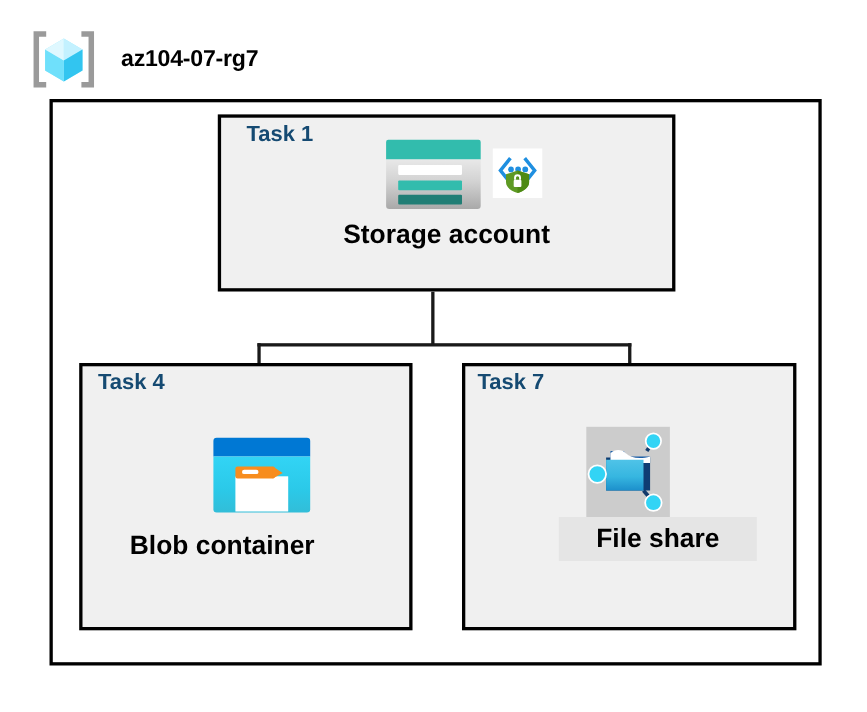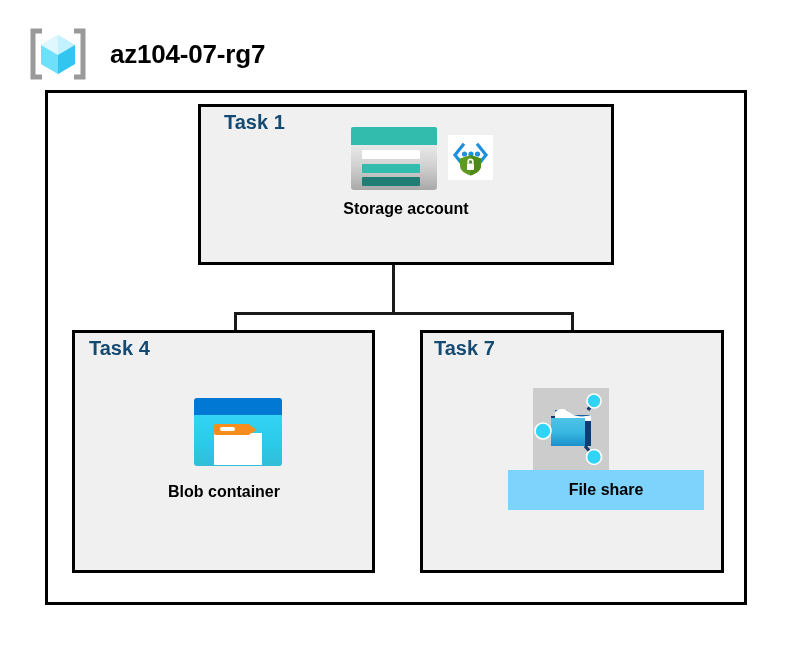--- a/index.html
+++ b/index.html
@@ -10,21 +10,21 @@
     overflow:hidden;
     position:relative;
   }
   #stage{position:absolute;left:0;top:0;width:788px;height:647px;}
 
   
   #rg-header{position:absolute;left:30px;top:26px;height:56px;display:flex;align-items:center;}
   #rg-icon{width:56px;height:52px;position:relative;}
   #rg-title{
     margin-left:24px;
-    font-size:26px;font-weight:bold;color:#000000;
+    font-size:21px;font-weight:bold;color:#000000;
     letter-spacing:-0.2px;white-space:nowrap;
   }
 
   
   #rg-box{
     position:absolute;left:45px;top:90px;
     width:702px;height:515px;
     border:3px solid #000000;
     background:#ffffff;
     box-sizing:border-box;
@@ -48,27 +48,27 @@
     white-space:nowrap;
     text-align:center;
   }
   #task1-label{left:224px;top:111px;}
   #task2-label{left:89px; top:337px;}
   #task3-label{left:434px;top:337px;}
 
   
   .node-caption{
     position:absolute;
-    font-size:16px;font-weight:bold;color:#000000;
+    font-size:24px;font-weight:bold;color:#000000;
     white-space:nowrap;text-align:center;
   }
   #storage-caption{left:198px;top:200px;width:416px;}
-  #blob-caption{left:88px;top:483px;width:272px;}
-  #fileshare-caption{left:508px;top:470px;width:196px;height:40px;
-      display:flex;align-items:center;justify-content:center;background:#7dd3fc;}
+  #blob-caption{left:66px;top:483px;width:272px;}
+  #fileshare-caption{left:508px;top:470px;width:180px;height:40px;
+      display:flex;align-items:center;justify-content:center;background:#e5e5e5;}
 
   
   .conn{position:absolute;background:#1A1A1A;}
   #conn-v-top{left:392px;top:265px;width:3px;height:49px;}
   #conn-h{left:234px;top:312px;width:340px;height:3px;}
   #conn-v-left{left:234px;top:312px;width:3px;height:76px;}
   #conn-v-right{left:571px;top:312px;width:3px;height:76px;}
 
   
   #storage-icon{position:absolute;left:351px;top:127px;width:86px;height:63px;}

